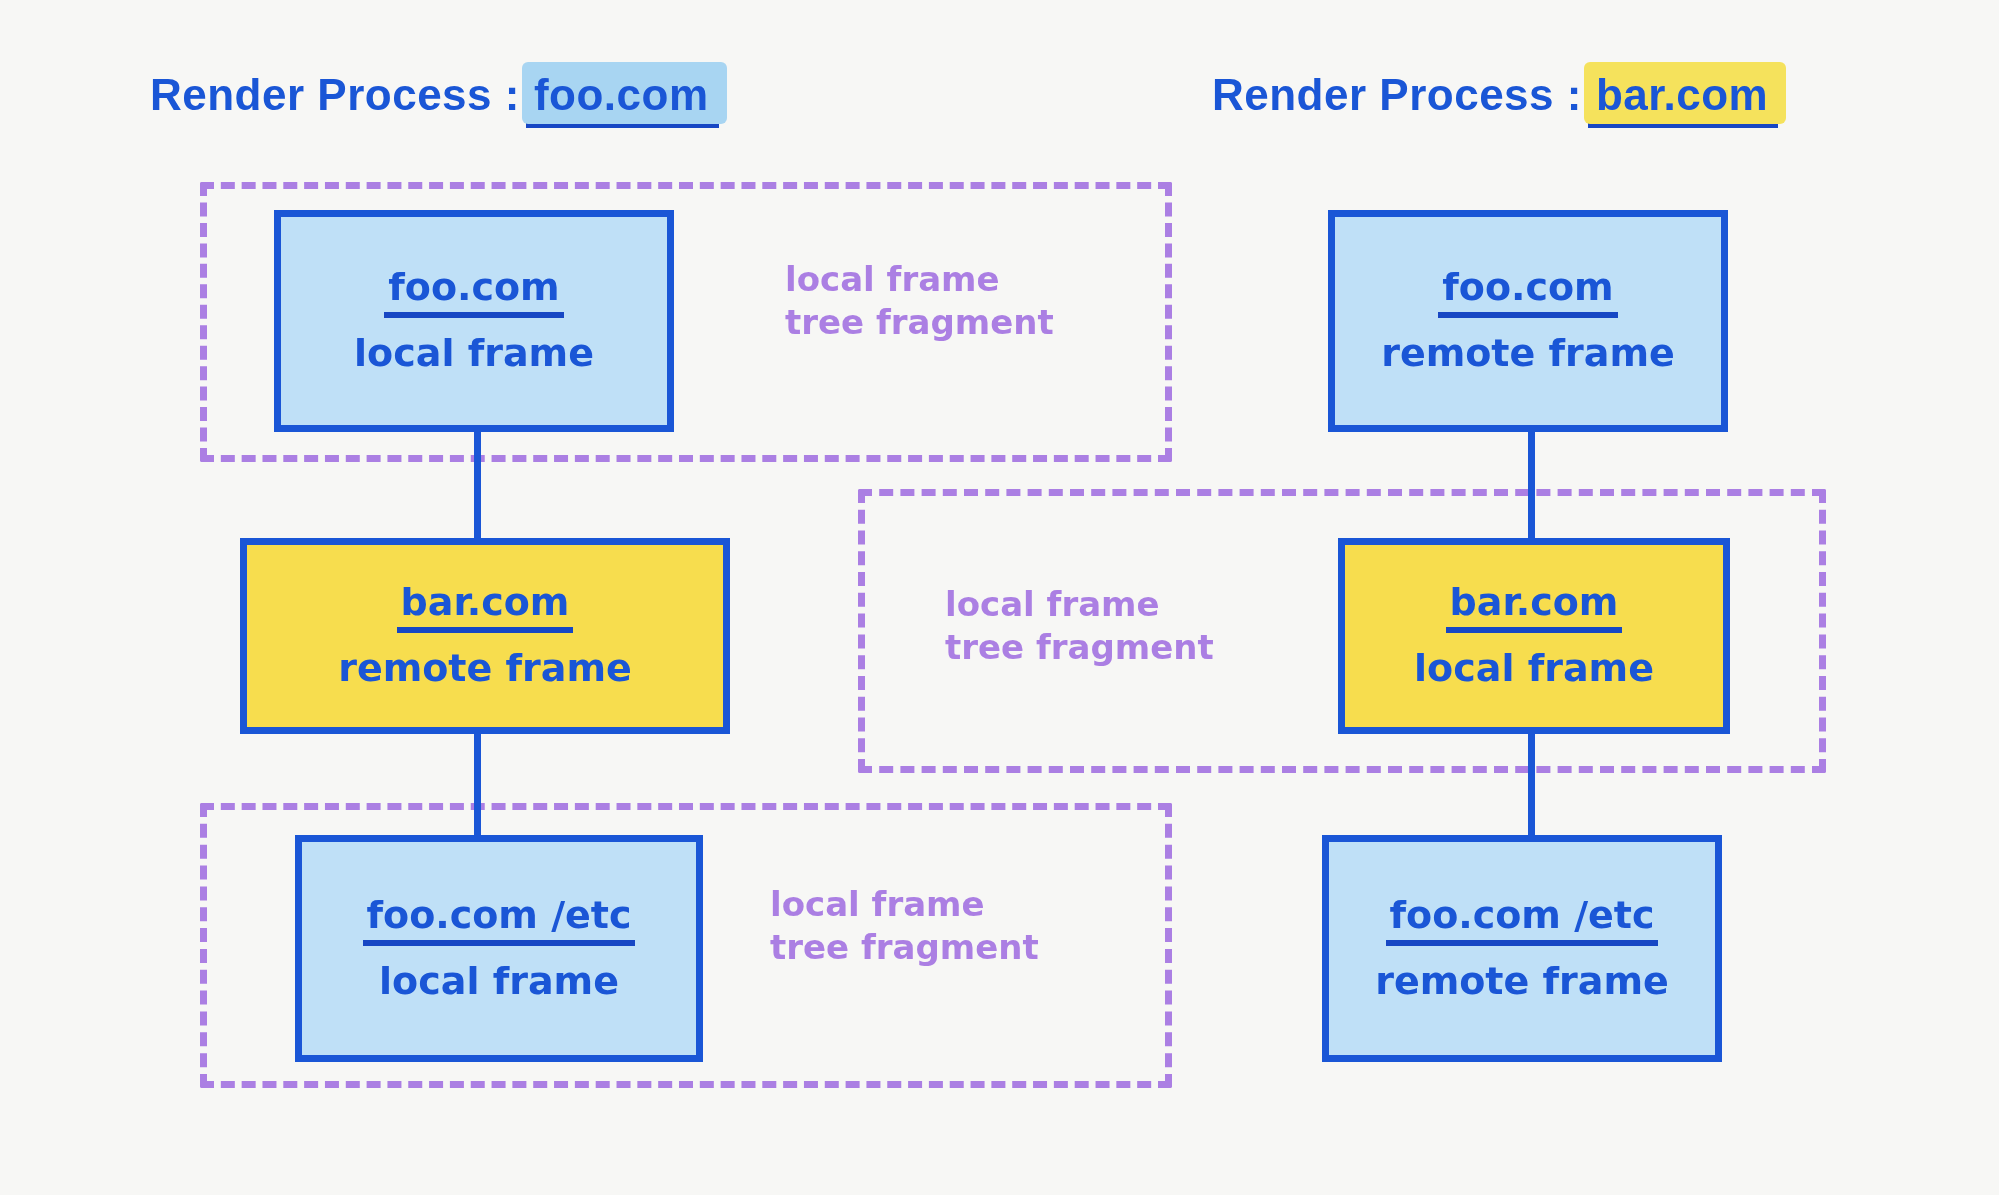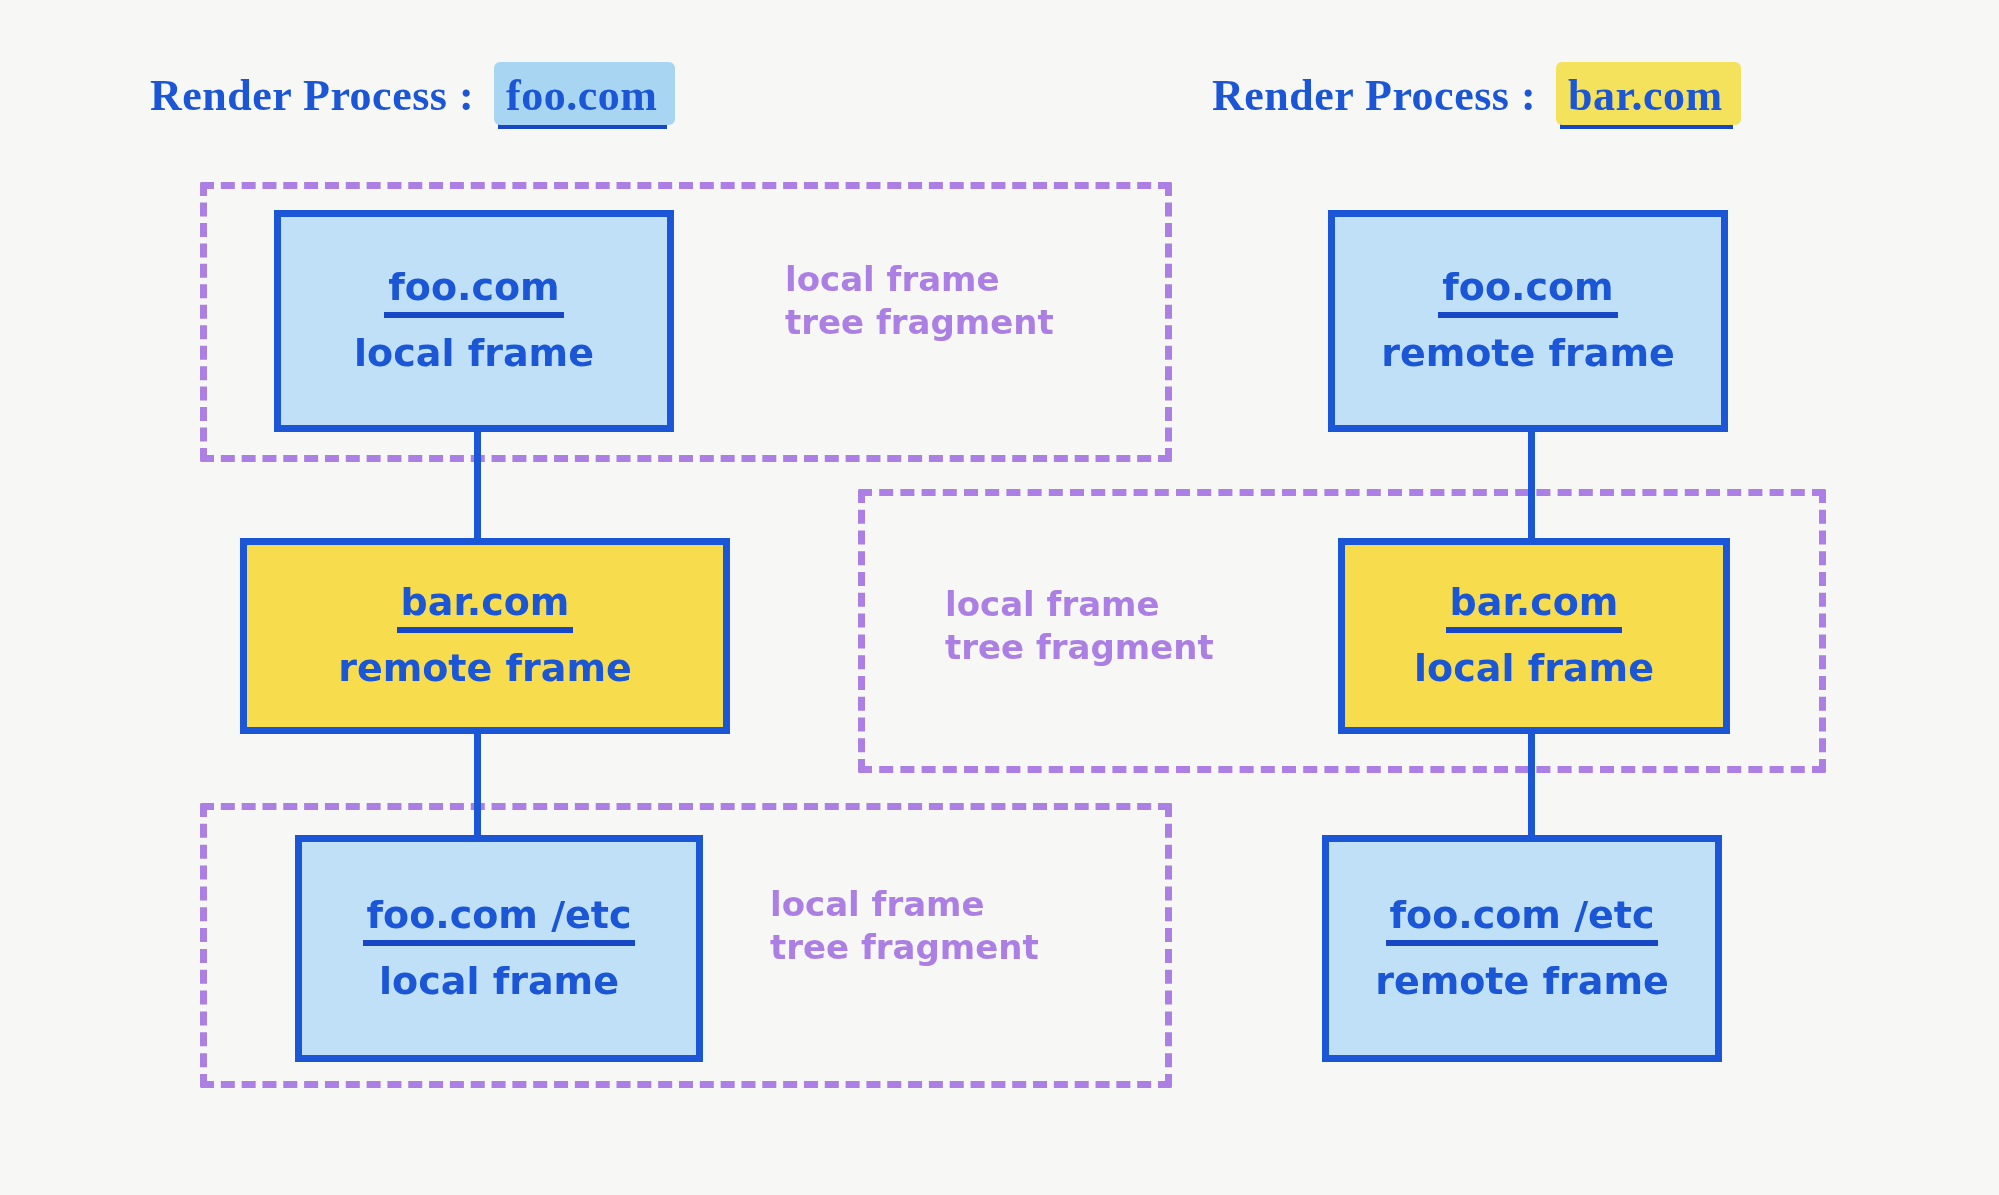--- a/index.html
+++ b/index.html
@@ -8,28 +8,28 @@
     background:#f7f7f5;
     font-family:"DejaVu Sans", sans-serif;
     overflow:hidden;
   }
   #stage{position:relative;width:1999px;height:1195px;}
 
   
   .proc-title{
     position:absolute;
     white-space:nowrap;
-    font-family:Liberation Serif, serif;
+    font-family:Liberation Sans, sans-serif;
     font-weight:700;
     font-size:44px;
     color:#1a56d6;
     letter-spacing:.5px;
     display:flex;
     align-items:baseline;
-    gap:24px;
+    gap:6px;
   }
   .proc-title .lbl{ }
   .proc-title .host{
     position:relative;
     padding:2px 10px 2px 8px;
     border-bottom:6px solid #1747c4;
   }
   .proc-title .host .hl{
     position:absolute;
     left:-4px;right:-8px;top:-6px;bottom:-2px;

